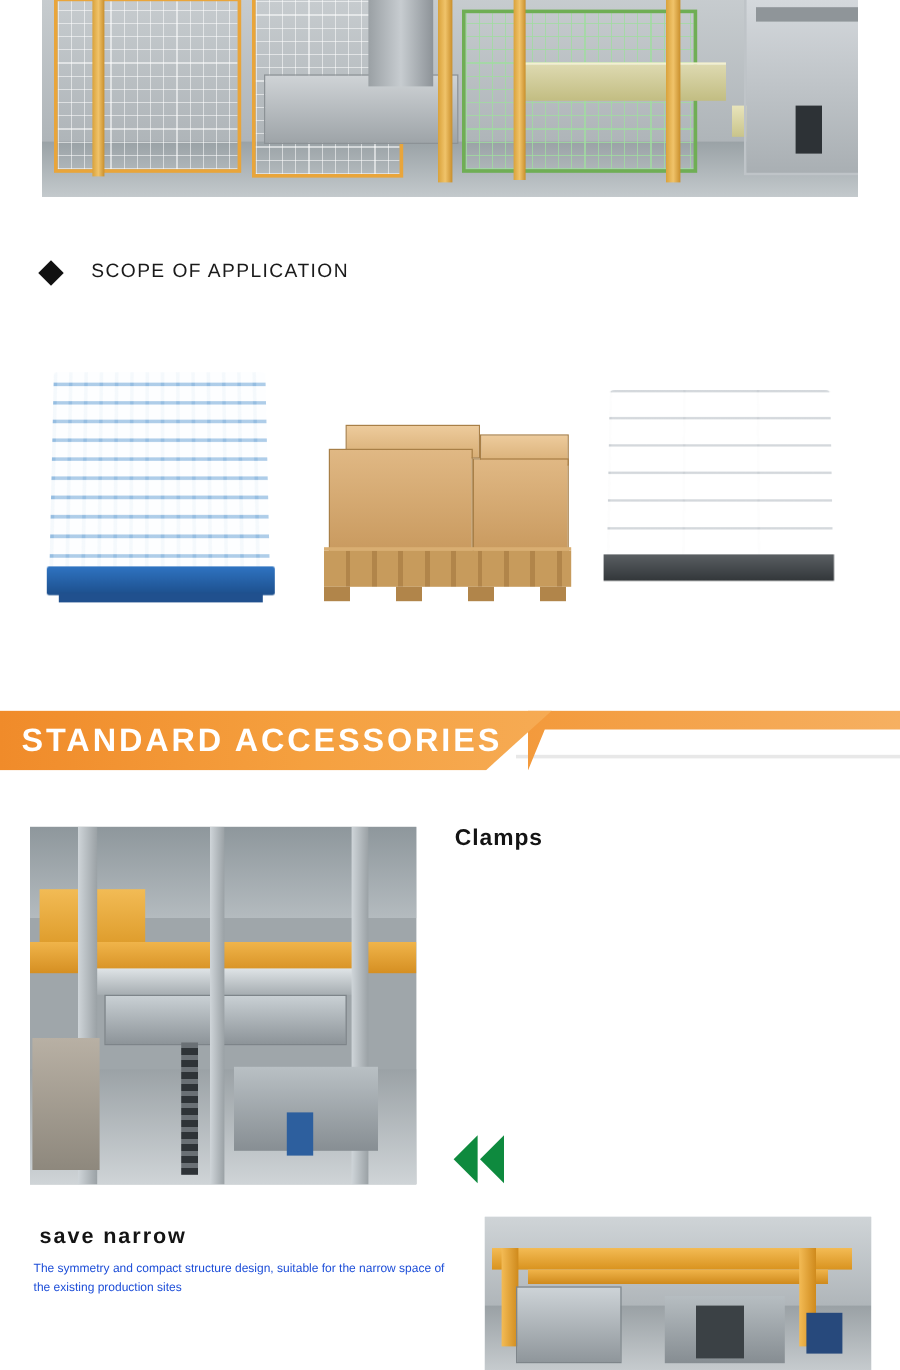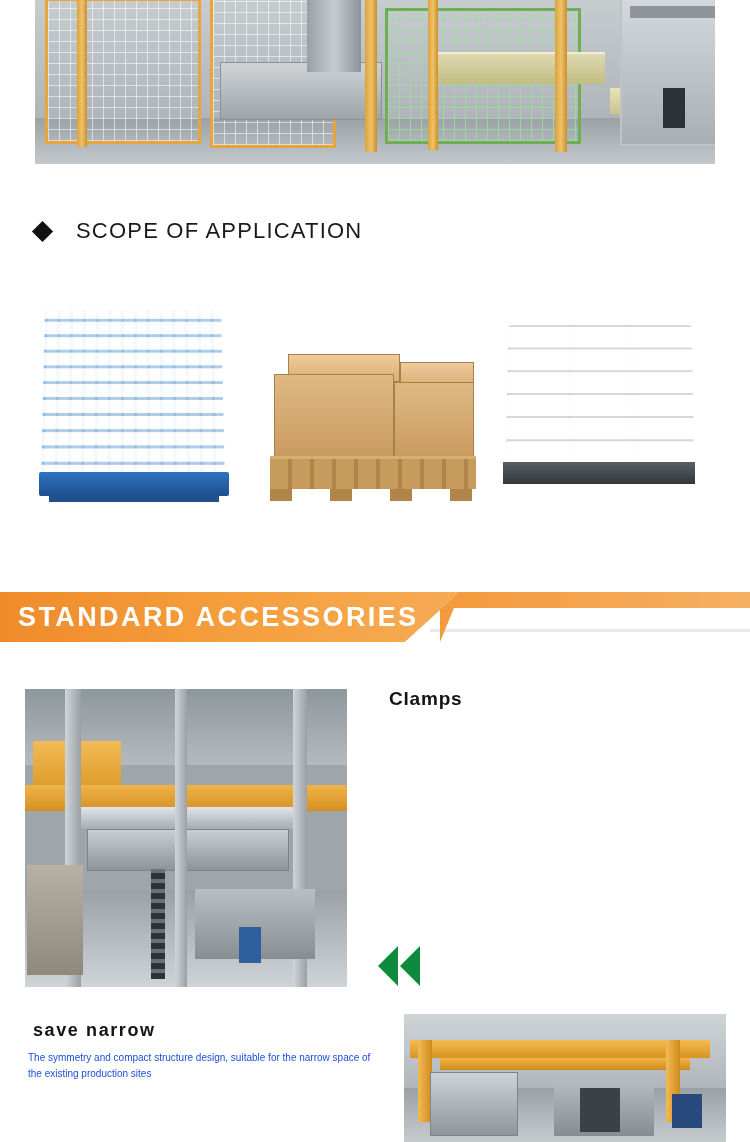--- a/index.html
+++ b/index.html
@@ -105,21 +105,21 @@
     align-items: center;
     gap: 26px;
   }
   .diamond {
     width: 15px;
     height: 15px;
     background: #111;
     transform: rotate(45deg);
   }
   .scope-heading .label {
-    font-size: 22px;
+    font-size: 16px;
     letter-spacing: 1.2px;
     color: #1a1a1a;
   }
 
   
   .apps {
     position: absolute;
     left: 35px;
     top: 296px;
     width: 680px;
@@ -305,21 +305,21 @@
     position: absolute;
     left: 375px;
     top: 688px;
     width: 365px;
   }
   .clamps-text .h {
     font-size: 19px;
     font-weight: bold;
     color: #141414;
     letter-spacing: .8px;
-    margin: 0 0 14px 14px;
+    margin: 0 0 14px 4px;
   }
   .clamps-text .p {
     font-size: 15.5px;
     color: #1e1e1e;
     line-height: 1.62;
     margin: 0;
   }
 
   
   .chevrons {

